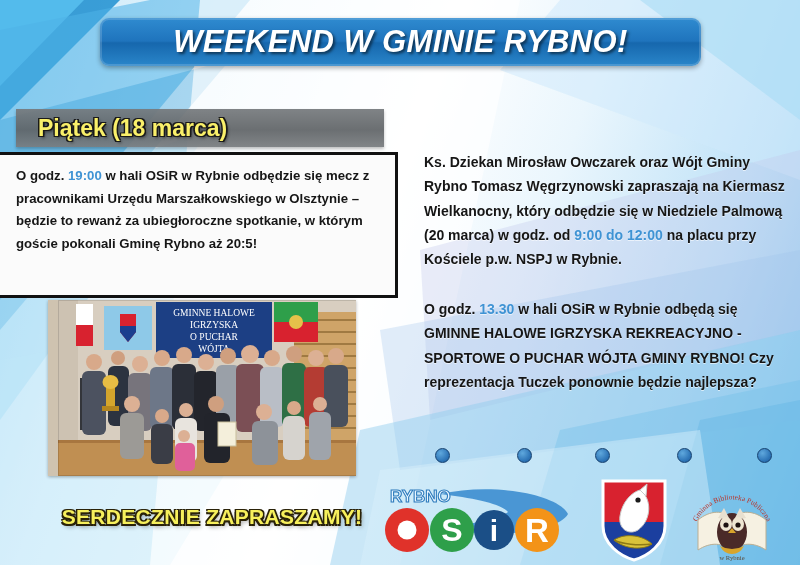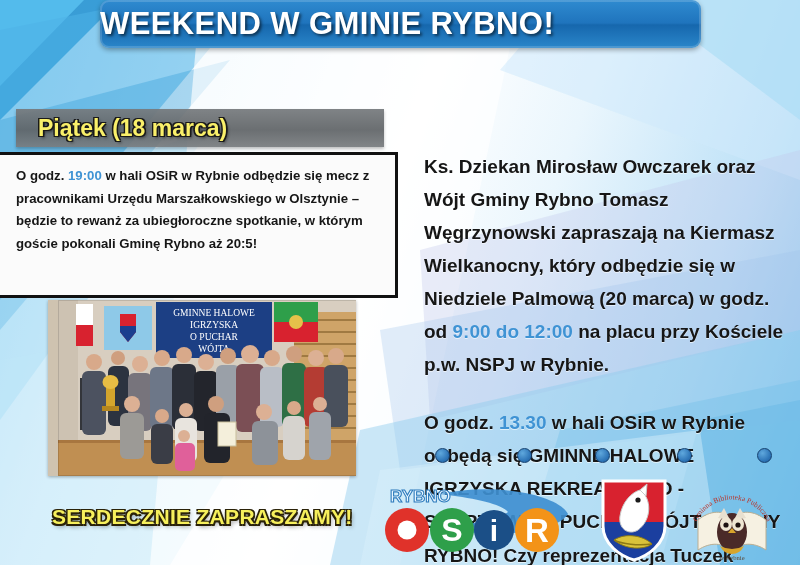--- a/index.html
+++ b/index.html
@@ -12,25 +12,25 @@
   #poster {
     position:relative;
     width:800px; height:565px;
     overflow:hidden;
     background: linear-gradient(110deg,#bfe4f7 0%,#e9f6fd 22%,#ffffff 46%,#eaf6fd 62%,#bde1f7 82%,#7fc4ec 100%);
   }
   #bgsvg { position:absolute; inset:0; width:800px; height:565px; }
 
   
   #header-banner {
-    position:absolute; left:100px; top:0; width:601px; height:48px;
+    position:absolute; left:100px; top:18px; width:601px; height:48px;
     border-radius:9px;
     background: linear-gradient(180deg,#2f8bd0 0%,#1f74bd 48%,#1667ad 52%,#2a86ca 100%);
     box-shadow: 0 2px 5px rgba(0,0,0,.33), inset 0 0 0 2px rgba(255,255,255,.16);
-    display:flex; align-items:center; 
+    display:flex; align-items:center; justify-content:center;font-style:italic;
   }
   #header-banner .ttl {
     color:#ffffff;
     font-size:31px; font-weight:bold; letter-spacing:.4px;
     text-shadow: 2px 2px 3px rgba(0,0,0,.55);
     white-space:nowrap;
   }
 
   
   .day-bar {
@@ -60,37 +60,38 @@
     padding:10px 14px 0 20px;
     font-size:13.2px; font-weight:bold; line-height:1.72; color:#161616;
   }
   .hl { color:#3f93d4; }
 
   
   #right-col {
     position:absolute; left:424px; top:150px; width:370px;
   }
   #right-col p {
-    font-size:19px; font-weight:bold; line-height:1.74; color:#161616;
+    font-size:14px; font-weight:bold; line-height:1.74; color:#161616;
     text-shadow:0 1px 0 rgba(255,255,255,.6);
   }
   #right-col p + p { margin-top:25px; }
 
   
   #photo {
     position:absolute; left:48px; top:300px; width:308px; height:176px;
     overflow:hidden; background:#cfc3b0;
     box-shadow:0 1px 3px rgba(0,0,0,.3);
     padding-left:10px;
   }
   #photo svg { display:block; }
 
   
   #zapraszamy {
     position:absolute; left:52px; top:505px; width:320px;
+    text-align:center;
     font-size:21px; font-weight:bold; letter-spacing:.3px; color:#f7f05c;
     text-shadow: -1.5px -1.5px 0 #2a2208, 1.5px -1.5px 0 #2a2208,
                  -1.5px 1.5px 0 #2a2208, 1.5px 1.5px 0 #2a2208,
                  2px 3px 4px rgba(0,0,0,.4);
     white-space:nowrap;
   }
 
   
   .dot {
     position:absolute; width:15px; height:15px; border-radius:50%;

